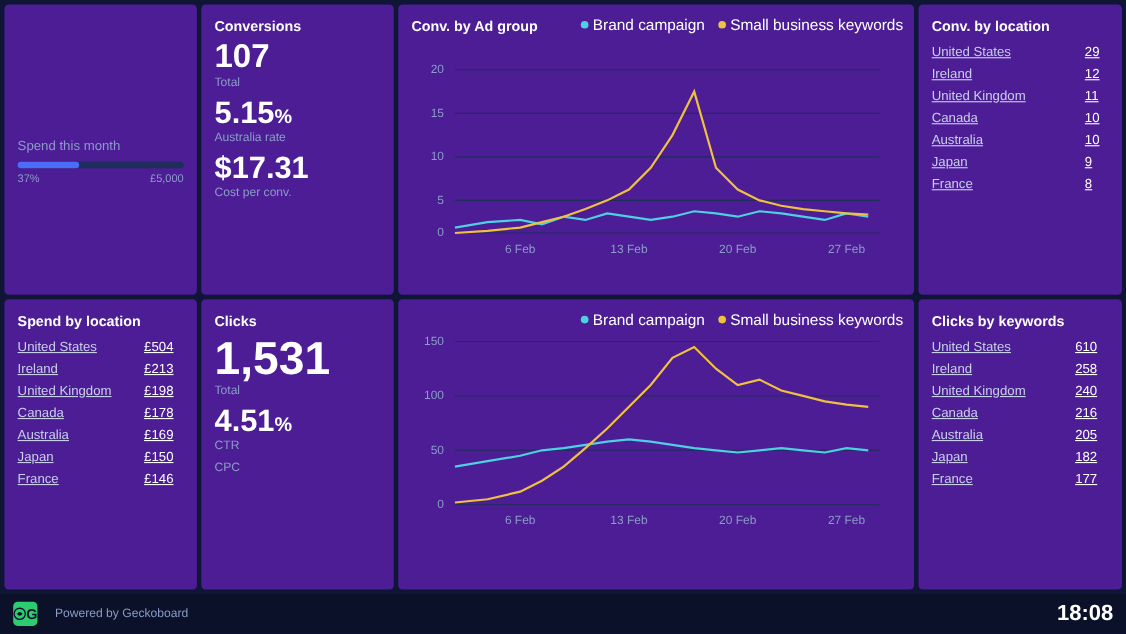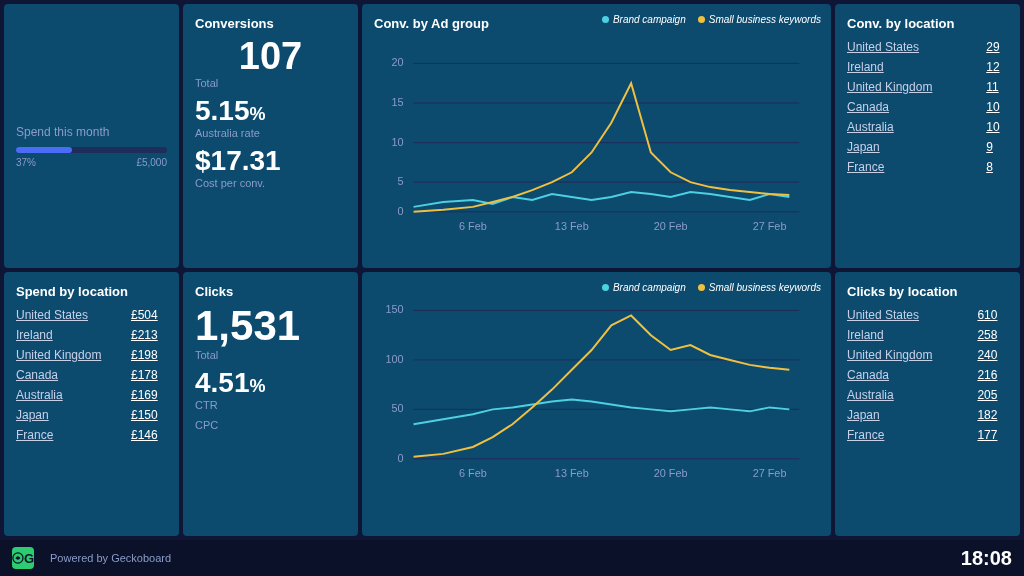--- a/index.html
+++ b/index.html
@@ -16,21 +16,21 @@
     .dashboard {
       display: grid;
       grid-template-columns: 175px 175px 1fr 185px;
       grid-template-rows: 1fr 1fr;
       gap: 4px;
       padding: 4px;
       flex: 1;
       min-height: 0;
     }
     .card {
-      background: #0c4a6e;
+      background: #4c1d95;
       border-radius: 4px;
       padding: 12px;
       overflow: hidden;
     }
     .card-title {
       font-size: 13px;
       font-weight: bold;
       color: #fff;
       margin-bottom: 6px;
     }
@@ -64,25 +64,24 @@
       border-radius: 3px;
     }
     .progress-labels {
       display: flex;
       justify-content: space-between;
       font-size: 10px;
       color: #8b9cc8;
     }
     
     .conv-big {
-      font-size: 38px;
+      font-size: 30px;
       font-weight: bold;
       line-height: 1;
       margin-bottom: 2px;
-      text-align: center;
     }
     .conv-sub {
       font-size: 11px;
       color: #8b9cc8;
       margin-bottom: 8px;
     }
     .conv-rate {
       font-size: 28px;
       font-weight: bold;
       line-height: 1;
@@ -117,22 +116,21 @@
     
     .chart-card {
       position: relative;
     }
     .chart-legend {
       position: absolute;
       top: 10px;
       right: 10px;
       display: flex;
       gap: 12px;
-      font-size: 10px;
-      font-style: italic;
+      font-size: 14px;
     }
     .legend-item {
       display: flex;
       align-items: center;
       gap: 4px;
     }
     .legend-dot {
       width: 7px;
       height: 7px;
       border-radius: 50%;
@@ -365,21 +363,21 @@
       <text x="300" y="188" text-anchor="middle" fill="#8b9cc8" font-size="11">20 Feb</text>
       <text x="400" y="188" text-anchor="middle" fill="#8b9cc8" font-size="11">27 Feb</text>
 
       <polyline fill="none" stroke="#4dd0e1" stroke-width="2" points="40,135 70,130 100,125 120,120 140,118 160,115 180,112 200,110 220,112 240,115 260,118 280,120 300,122 320,120 340,118 360,120 380,122 400,118 420,120"></polyline>
 
       <polyline fill="none" stroke="#f0c040" stroke-width="2" points="40,168 70,165 100,158 120,148 140,135 160,118 180,100 200,80 220,60 240,35 260,25 280,45 300,60 320,55 340,65 360,70 380,75 400,78 420,80"></polyline>
     </svg>
   </div>
 
   <div class="card">
-    <div class="card-title">Clicks by location</div>
+    <div class="card-title">Clicks by keywords</div>
     <table class="location-table">
       <tbody id="clicks-location-tbody">
           <tr>
             <td>United States</td>
             <td>610</td>
           </tr>
           <tr>
             <td>Ireland</td>
             <td>258</td>
           </tr>

